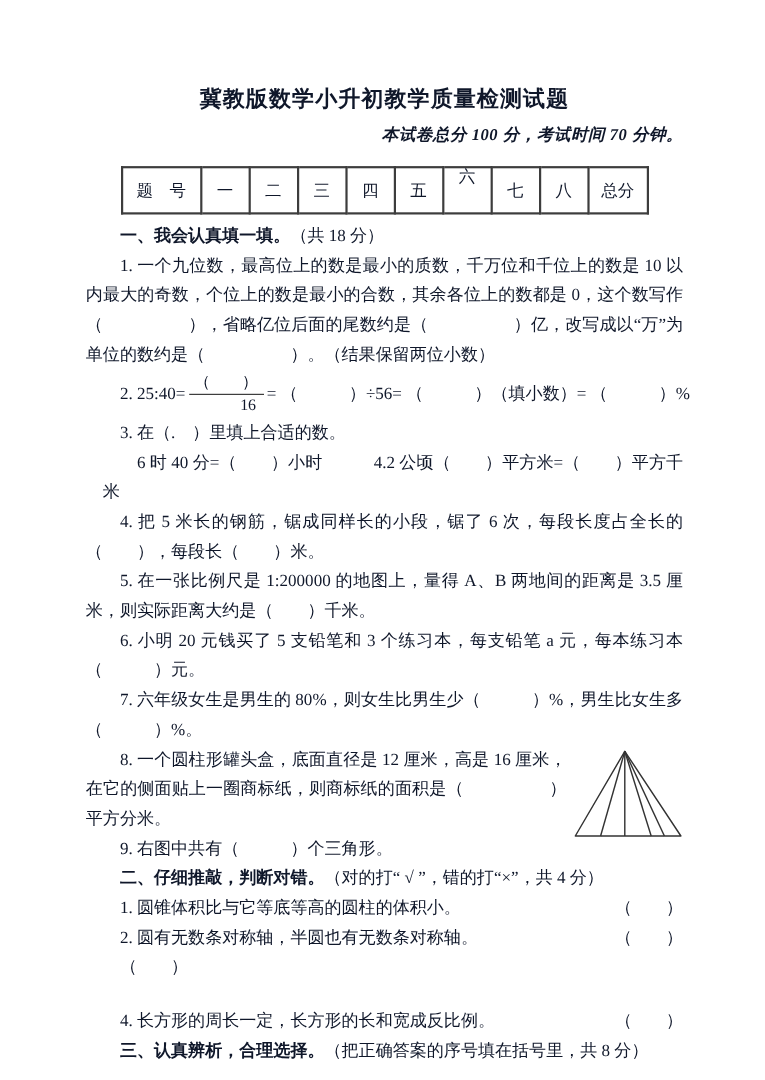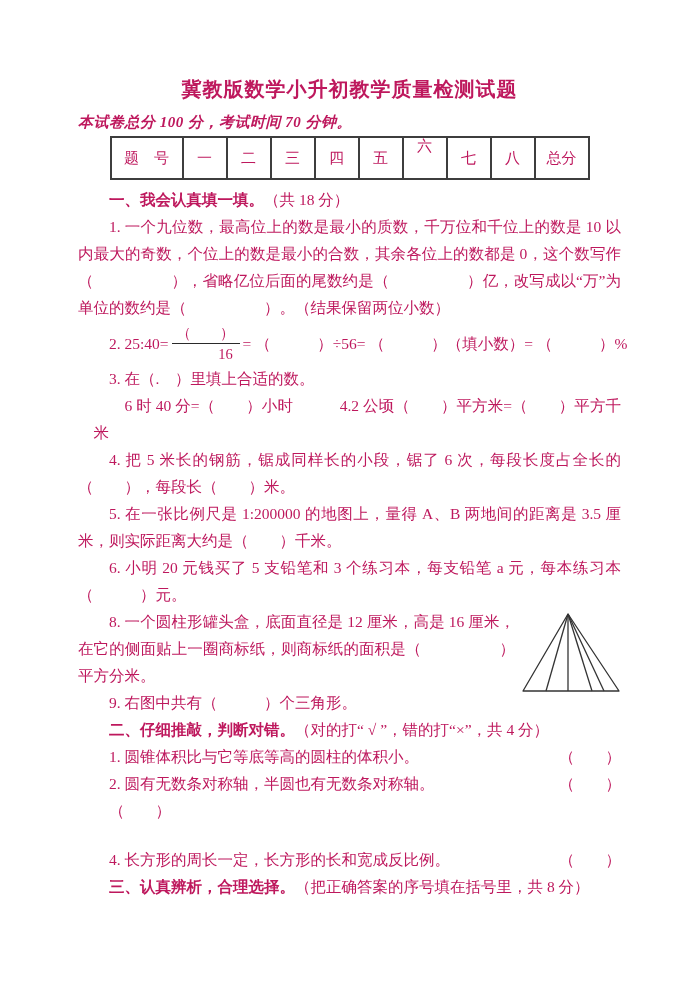--- a/index.html
+++ b/index.html
@@ -3,37 +3,37 @@
 <meta charset="utf-8">
 <style>
   html,body { margin:0; padding:0; background:#ffffff; }
   .page {
     position:relative;
     width:695px; height:982px;
     background:#ffffff;
     box-sizing:border-box;
     padding:76px 74px 0 78px;
     font-family:"Liberation Serif","DejaVu Serif",serif;
-    color:#be185d;
+    color:#0f172a;
     overflow:hidden;
   }
   .doc-title {
     margin:0; padding:0;
     font-size:20px; font-weight:bold;
     text-align:center; letter-spacing:1px;
   }
   .doc-subtitle {
     margin-top:10px;
-    text-align:left;
+    text-align:right;
     font-size:15px; font-weight:bold; font-style:italic;
     letter-spacing:0.5px;
   }
   table.score-table {
     border-collapse:collapse;
-    margin:4px auto 0 auto;
+    margin:19px auto 0 auto;
     table-layout:fixed;
   }
   table.score-table td {
     border:2px solid #3d3d3d;
     text-align:center;
     font-size:15px;
     padding:0;
   }
   td.cell-label { width:70px; }
   td.cell-num   { width:42px; }
@@ -122,20 +122,21 @@
         </span>
         <span> = （　　　）÷56= （　　　）（填小数）= （　　　）%</span>
     </div>
 
     <p>3. 在（.　）里填上合适的数。</p>
     <p class="sub-line">6 时 40 分=（　　）小时　　　4.2 公顷（　　）平方米=（　　）平方千米</p>
 
     <p>4. 把 5 米长的钢筋，锯成同样长的小段，锯了 6 次，每段长度占全长的（　　），每段长（　　）米。</p>
     <p>5. 在一张比例尺是 1:200000 的地图上，量得 A、B 两地间的距离是 3.5 厘米，则实际距离大约是（　　）千米。</p>
     <p>6. 小明 20 元钱买了 5 支铅笔和 3 个练习本，每支铅笔 a 元，每本练习本（　　　）元。</p>
+    <p>7. 六年级女生是男生的 80%，则女生比男生少（　　　）%，男生比女生多（　　　）%。</p>
 
     <div class="q89-block">
       <svg class="tri-figure" viewBox="0 0 100 84" xmlns="http://www.w3.org/2000/svg">
         <g fill="none" stroke="#333333" stroke-width="1.3" stroke-linejoin="round">
           <polygon points="47,3 2,80 98,80"></polygon>
           <line x1="47" y1="3" x2="25" y2="80"></line>
           <line x1="47" y1="3" x2="47" y2="80"></line>
           <line x1="47" y1="3" x2="71" y2="80"></line>
           <line x1="47" y1="3" x2="83" y2="80"></line>
         </g>

